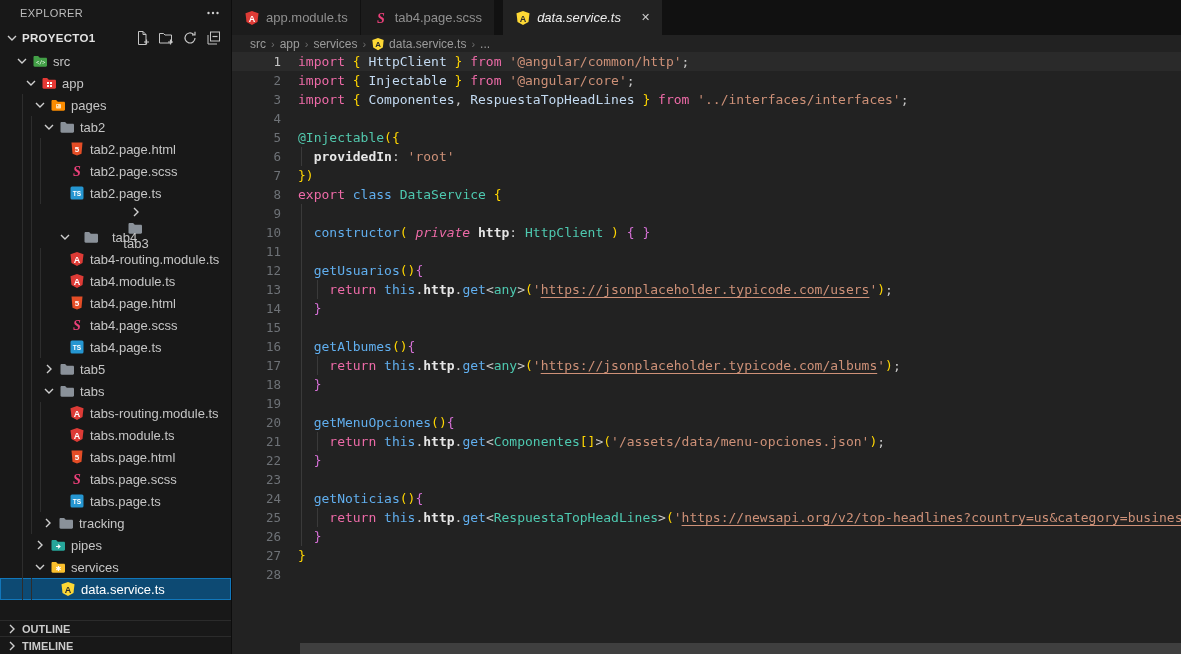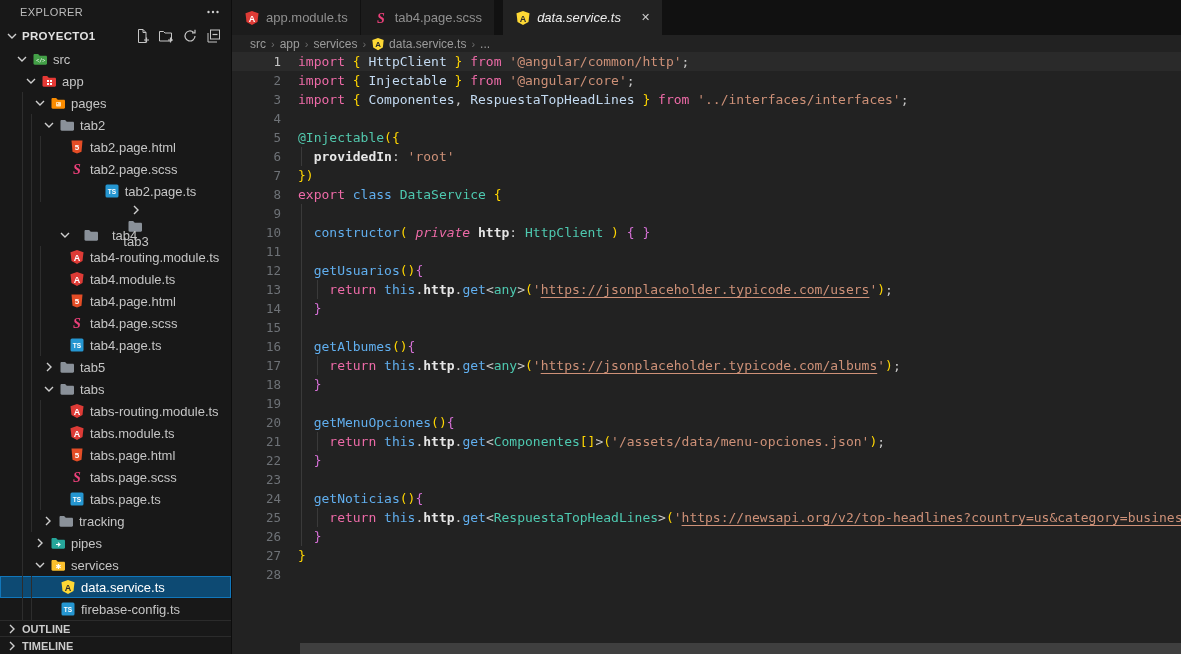--- a/index.html
+++ b/index.html
@@ -228,21 +228,21 @@
         <span class="tguide" style="left: 22px;"></span>
         <span class="tguide" style="left: 31px;"></span>
         <span class="tguide" style="left: 40px;"></span>
         <span class="ficon">
           <svg width="16" height="16" viewBox="0 0 16 16">
             <text x="8" y="13" font-size="14" font-weight="bold" font-style="italic" fill="#ec407a" text-anchor="middle" font-family="serif">S</text>
           </svg>
         </span>
         <span>tab2.page.scss</span>
       </div>
-      <div class="tree-row" style="padding-left: 67px; justify-content: center;">
+      <div class="tree-row" style="padding-left: 67px;">
         <span class="tguide" style="left: 22px;"></span>
         <span class="tguide" style="left: 31px;"></span>
         <span class="tguide" style="left: 40px;"></span>
         <span class="ficon">
           <svg width="16" height="16" viewBox="0 0 16 16">
             <rect x="1.5" y="1.5" width="13" height="13" rx="1.5" fill="#2596d1"></rect>
             <text x="8" y="11" font-size="6.5" font-weight="bold" fill="#fff" text-anchor="middle" font-family="sans-serif">TS</text>
           </svg>
         </span>
         <span>tab2.page.ts</span>
@@ -473,31 +473,20 @@
       <div class="tree-row selected" style="padding-left: 58px;">
         <span class="tguide" style="left: 22px;"></span>
         <span class="tguide" style="left: 31px;"></span>
         <span class="ficon">
           <svg width="16" height="16" viewBox="0 0 16 16">
             <path d="M8 1l6.5 2.3-1 8.6L8 15l-5.5-3.1-1-8.6L8 1z" fill="#fdd835"></path>
             <text x="8" y="11.5" font-size="9" font-weight="bold" fill="#2b2b2b" text-anchor="middle" font-family="sans-serif">A</text>
           </svg>
         </span>
         <span>data.service.ts</span>
-      </div>
-      <div class="tree-row" style="padding-left: 58px;">
-        <span class="tguide" style="left: 22px;"></span>
-        <span class="tguide" style="left: 31px;"></span>
-        <span class="ficon">
-          <svg width="16" height="16" viewBox="0 0 16 16">
-            <rect x="1.5" y="1.5" width="13" height="13" rx="1.5" fill="#2596d1"></rect>
-            <text x="8" y="11" font-size="6.5" font-weight="bold" fill="#fff" text-anchor="middle" font-family="sans-serif">TS</text>
-          </svg>
-        </span>
-        <span>firebase-config.ts</span>
       </div>
     </div>
 
   <div class="sb-spacer"></div>
   <div class="sb-section">
     <span class="chev" style="width:16px;display:flex;justify-content:center">
       <svg width="16" height="16" viewBox="0 0 16 16">
           <path d="M6 4l4 4-4 4" stroke="#cfcfcf" stroke-width="1.4" fill="none"></path>
         </svg>
     </span>

